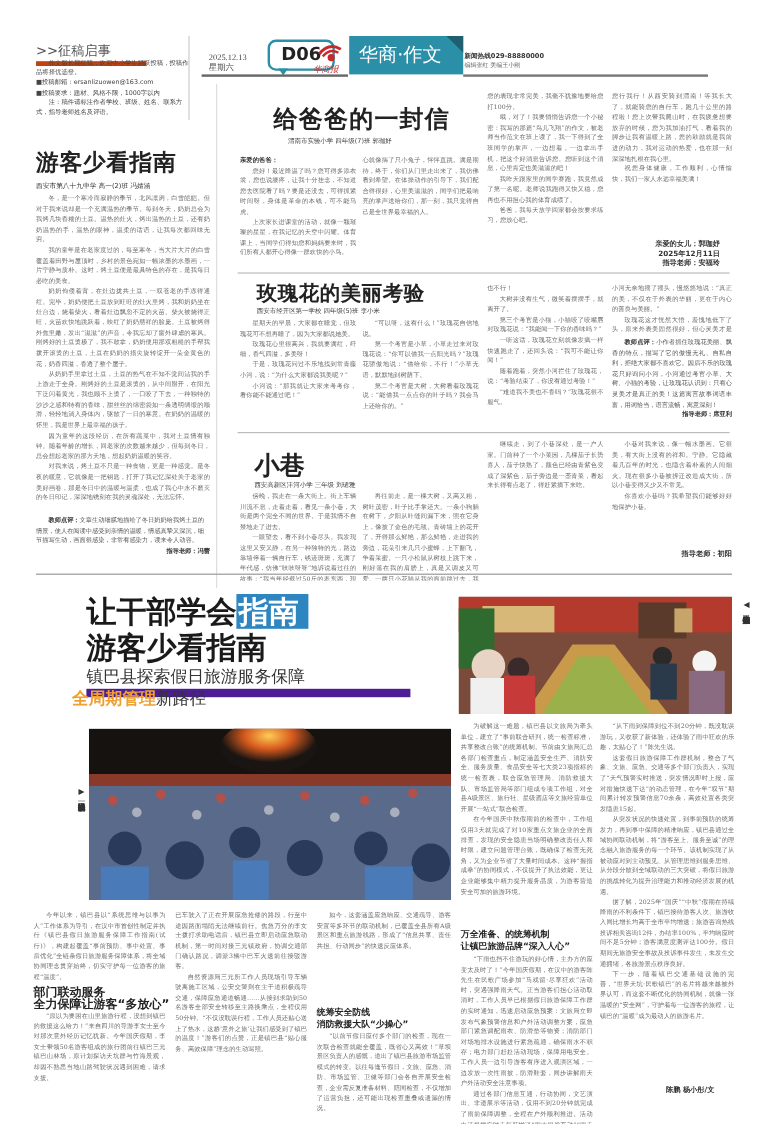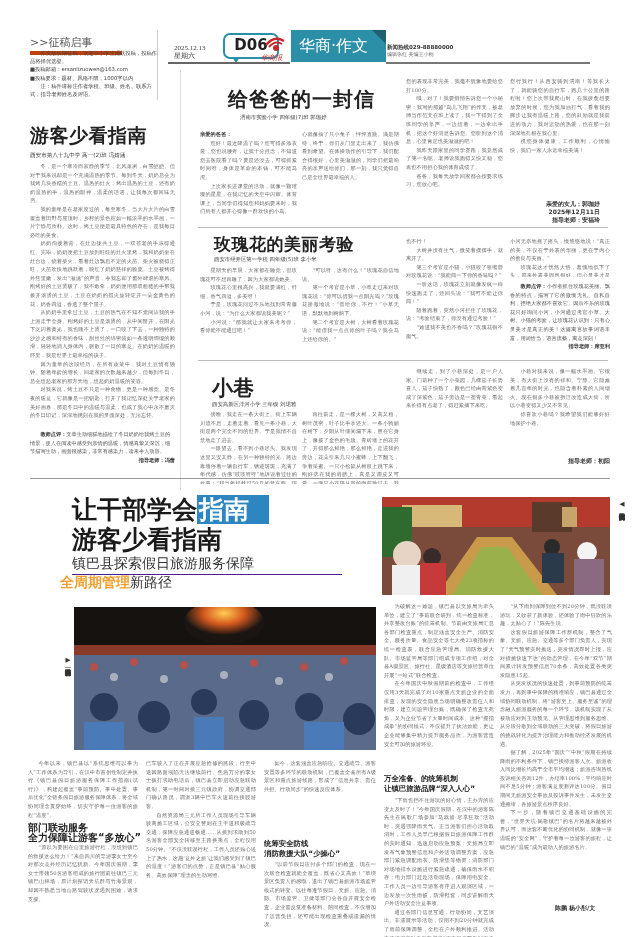--- a/index.html
+++ b/index.html
@@ -67,23 +67,23 @@
   #a4-col1 { left: 200px; top: 410px; width: 97px; height: 74px; }
   #a4-col2 { left: 302px; top: 410px; width: 97px; height: 74px; }
   #a4-col3 { left: 406px; top: 367px; width: 97px; height: 117px; }
   #a4-col4 { left: 510px; top: 367px; width: 100px; height: 90px; }
   #a4-teacher { left: 568px; top: 457px; font-size: 6px; font-weight: bold; color: #333; font-family: "DejaVu Sans", sans-serif; }
 
   #page-rule-mid { left: 30px; top: 478px; width: 580px; height: 1px; background: #999; }
 
   
   #f-head1 { left: 72px; top: 495px; font-family: "DejaVu Sans", sans-serif; font-weight: bold; font-size: 25px; color: #1a1a1a; line-height: 30px; }
-  #f-head1-hl { background: #2e86c1; color: #fff; padding: 0 20px 0 2px; }
+  #f-head1-hl { background: #2e86c1; color: #fff; padding: 0 8px 0 2px; }
   #f-head2 { left: 72px; top: 525px; font-family: "DejaVu Sans", sans-serif; font-weight: bold; font-size: 25px; color: #1a1a1a; line-height: 30px; }
-  #f-sub1 { left: 72px; top: 555px; font-family: "DejaVu Sans", sans-serif; font-size: 14px; color: #333; border-bottom: 1px solid #4c1d95; width: 270px; padding-bottom: 1px; }
+  #f-sub1 { left: 72px; top: 555px; font-family: "DejaVu Sans", sans-serif; font-size: 14px; color: #333; border-bottom: 7px solid #4c1d95; width: 270px; padding-bottom: 1px; }
   #f-sub2 { left: 60px; top: 574px; font-family: "DejaVu Sans", sans-serif; font-size: 14px; color: #333; }
   #f-sub2-hl { color: #f0a030; font-weight: bold; }
 
   #photo-banquet { left: 382px; top: 497px; width: 228px; height: 98px; overflow: hidden; border-radius: 1px; }
   #caption-banquet { left: 612px; top: 500px; width: 14px; height: 120px; writing-mode: vertical-rl; font-size: 6.5px; color: #333; font-family: "DejaVu Sans", sans-serif; line-height: 8px; }
 
   #photo-bonfire { left: 74px; top: 607px; width: 302px; height: 143px; overflow: hidden; }
   #caption-bonfire { left: 58px; top: 656px; width: 14px; height: 100px; writing-mode: vertical-rl; font-size: 6.5px; color: #333; font-family: "DejaVu Sans", sans-serif; }
 
   #b-col1 { left: 28px; top: 759px; width: 110px; height: 62px; }

